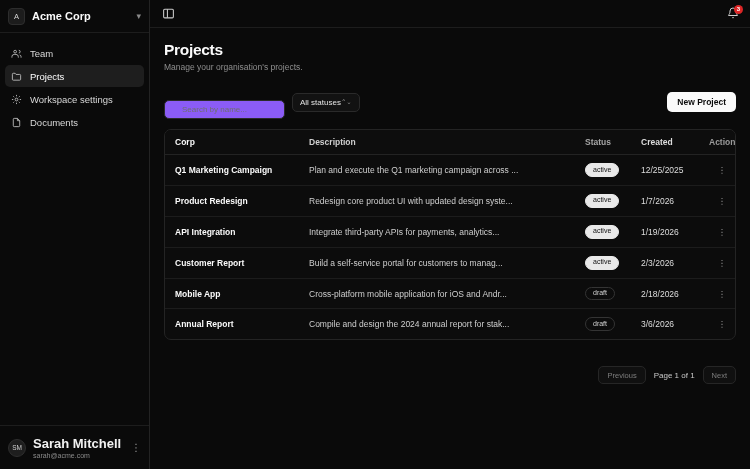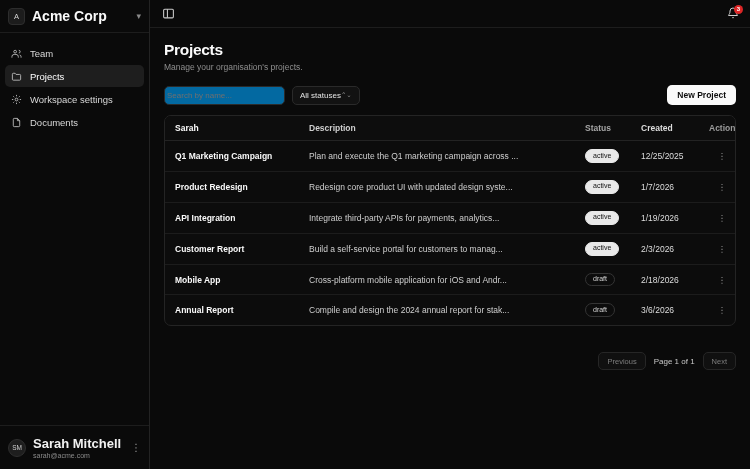--- a/index.html
+++ b/index.html
@@ -30,21 +30,21 @@
   .org-badge {
     width: 17px; height: 17px;
     border-radius: 4px;
     background: #1c1c1c;
     border: 1px solid #2d2d2d;
     color: #d4d4d4;
     font-size: 7.5px;
     display: flex; align-items: center; justify-content: center;
   }
   .org-name {
-    font-size: 14px; font-weight: bold; color: #fafafa;
+    font-size: 11px; font-weight: bold; color: #fafafa;
     flex: 1; white-space: nowrap; overflow: hidden;
   }
   .chev { color: #8a8a8a; font-size: 9px; line-height: 1; }
 
   .nav { padding: 9px 5px 0 5px; display: flex; flex-direction: column; gap: 1px; }
   .nav-item {
     display: flex; align-items: center; gap: 8px;
     height: 22px; padding: 0 6px;
     border-radius: 5px;
     font-size: 9.5px; color: #d9d9d9;
@@ -91,23 +91,24 @@
     font-weight: bold;
   }
 
   .content { padding: 13px 14px 0 14px; min-width: 0; }
   .page-title { font-size: 15.5px; font-weight: bold; letter-spacing: -0.3px; color: #fbfbfb; }
   .page-sub { font-size: 8.5px; color: #8f8f8f; margin-top: 3px; }
 
   .toolbar { display: flex; align-items: center; gap: 7px; margin-top: 13px; }
   .search-input {
     width: 121px; height: 19px;
-    background: #0369a1; border: 1px solid #2a2a2a; border-radius: 5px;
-    color: #e6e6e6; font-size: 8px; padding: 0 2px;
+    background: #8b5cf6; border: 1px solid #2a2a2a; border-radius: 5px;
+    color: #e6e6e6; font-size: 8px; padding: 0 17px;
     font-family: "Liberation Sans", sans-serif;
+    margin-top: 15px;
   }
   .search-input::placeholder { color: #6f6f6f; }
   .filter-btn {
     height: 19px; display: flex; align-items: center; 
     background: #121212; border: 1px solid #2a2a2a; border-radius: 5px;
     padding: 0 7px; color: #e3e3e3; font-size: 8px;
   }
   .filter-caret { font-size: 6.5px; color: #8d8d8d; line-height: 1; }
   .tb-spacer { flex: 1; }
   .new-btn {
@@ -253,21 +254,21 @@
           <span class="filter-caret">⌃⌄</span>
         </div>
         <div class="tb-spacer"></div>
         <button class="new-btn">New Project</button>
       </div>
 
       <div class="table-card">
         <table>
           <thead>
             <tr>
-              <th class="c-name">Sarah</th>
+              <th class="c-name">Corp</th>
               <th class="c-desc">Description</th>
               <th class="c-status">Status</th>
               <th class="c-created">Created</th>
               <th class="c-actions">Actions</th>
             </tr>
           </thead>
           <tbody>
             <tr>
               <td class="c-name">Q1 Marketing Campaign</td>
               <td class="c-desc">Plan and execute the Q1 marketing campaign across ...</td>

